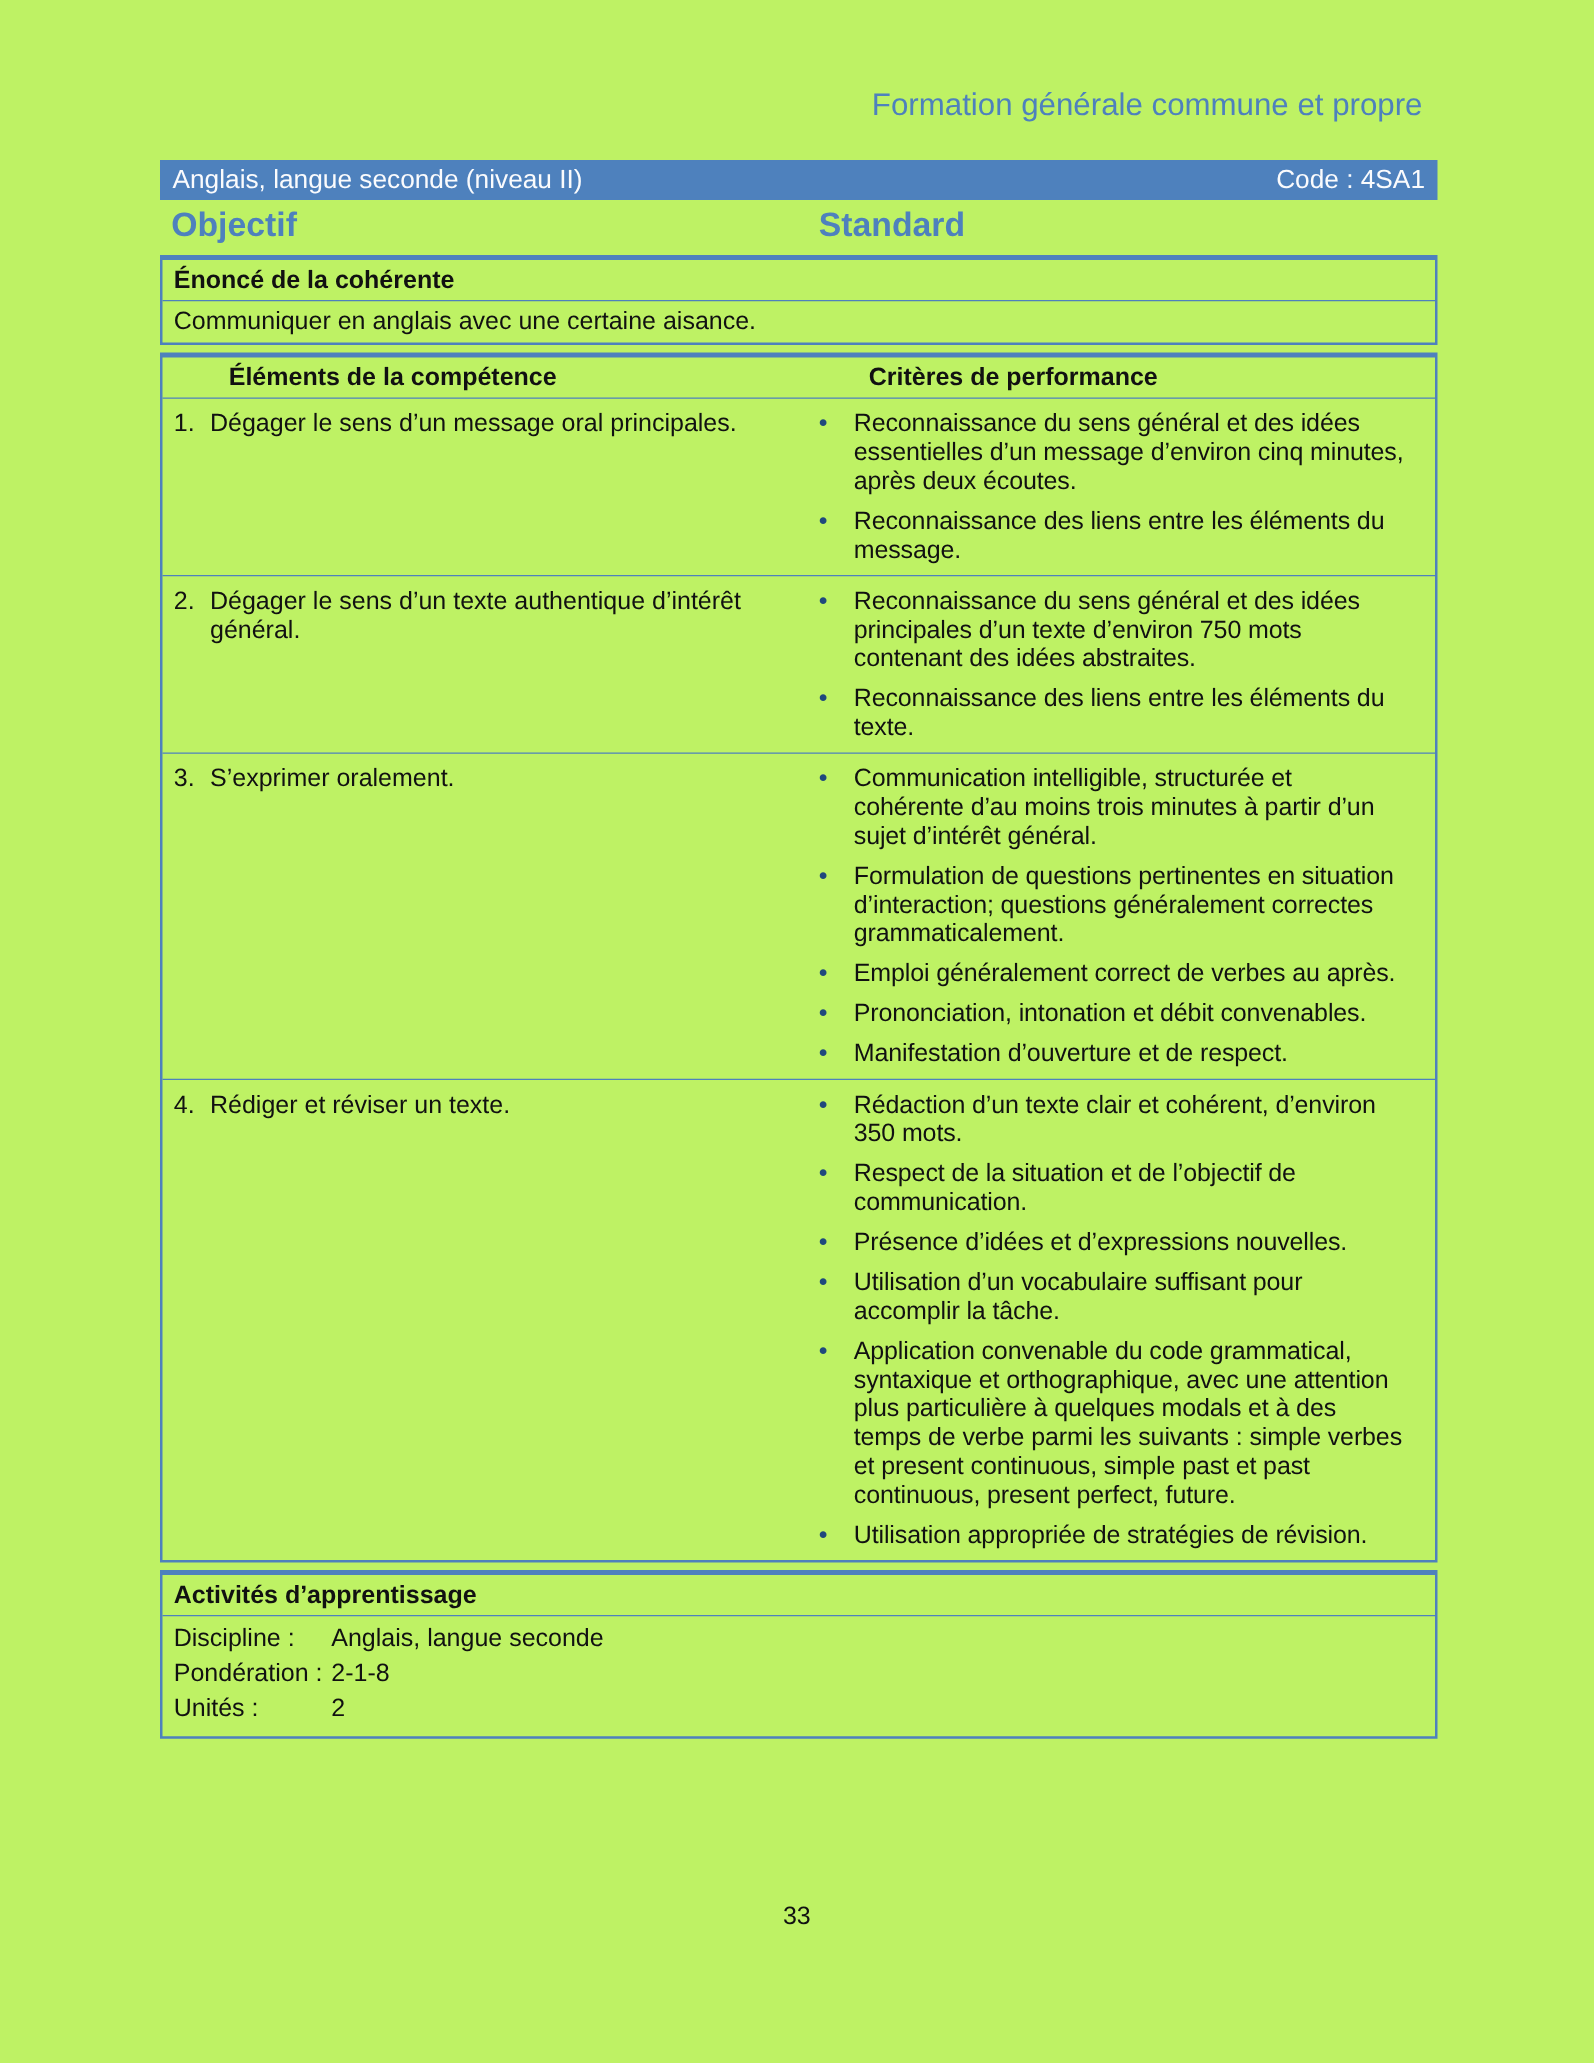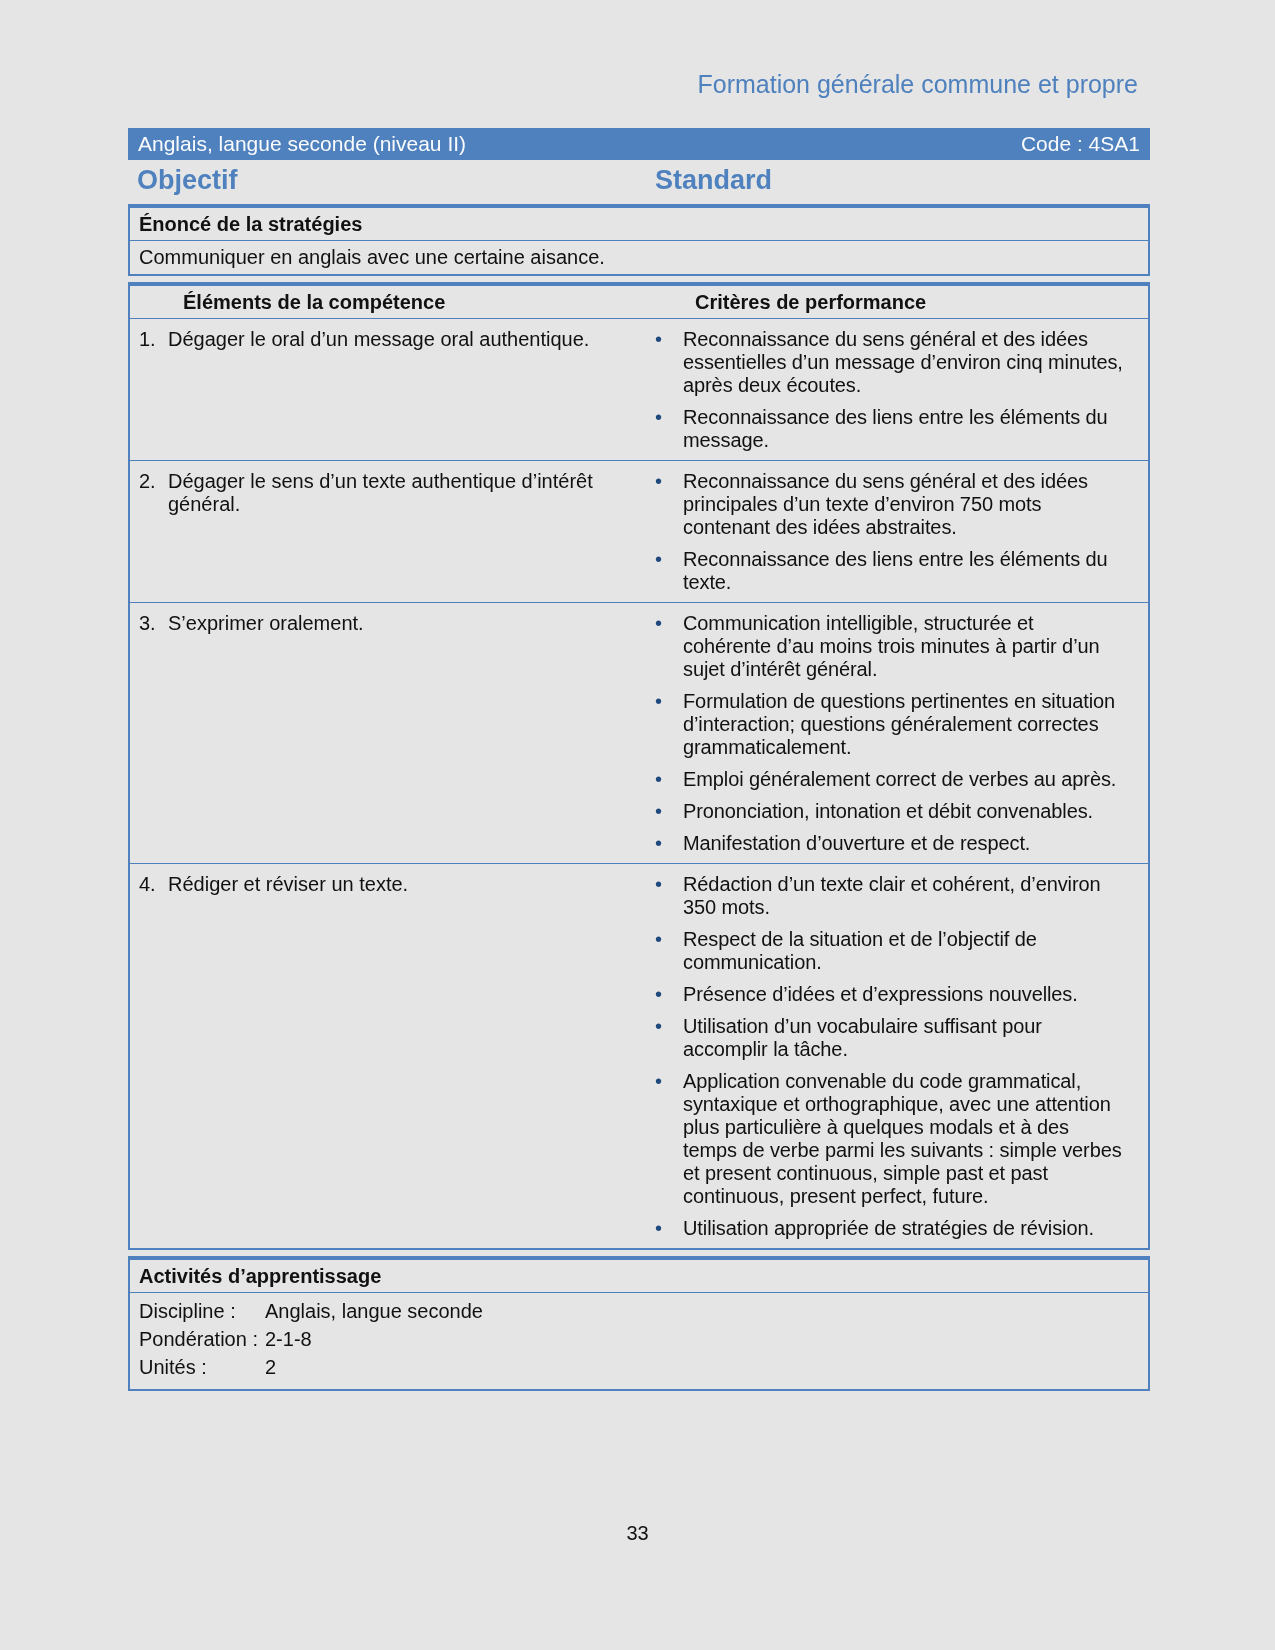--- a/index.html
+++ b/index.html
@@ -5,21 +5,21 @@
   :root{
     --accent:#4E81BD;
     --bullet:#1F497D;
     --ink:#111111;
   }
   *{margin:0;padding:0;box-sizing:border-box;}
   html,body{background:#ffffff;}
   .page{
     position:relative;
     width:1275px;height:1650px;
-    background:#e5e5e5;
+    background:#bef264;
     font-family:"Liberation Sans","DejaVu Sans",sans-serif;
     color:var(--ink);
     overflow:hidden;
   }
   .content{position:absolute;left:128px;top:0;width:1022px;}
 
   
   .doc-header{
     margin-top:70px;
     text-align:right;
@@ -113,34 +113,34 @@
       <span>Anglais, langue seconde (niveau II)</span>
       <span>Code : 4SA1</span>
     </div>
 
     <div class="col-headings">
       <div class="left">Objectif</div>
       <div class="right">Standard</div>
     </div>
 
     <section class="box">
-      <div class="box-header">Énoncé de la stratégies</div>
+      <div class="box-header">Énoncé de la cohérente</div>
       <div class="box-body">Communiquer en anglais avec une certaine aisance.</div>
     </section>
 
     <section class="box">
       <div class="thead">
         <div class="th1">Éléments de la compétence</div>
         <div class="th2">Critères de performance</div>
       </div>
       <div id="table-rows">
           <div class="trow">
             <div class="td-el">
               <span class="num">1.</span>
-              <span class="el-text">Dégager le oral d’un message oral authentique.</span>
+              <span class="el-text">Dégager le sens d’un message oral principales.</span>
             </div>
             <div class="td-cr">
               <ul class="crit-list">
                 <li class="crit-item">
                   <span class="crit-bullet">•</span>
                   <span class="crit-text">Reconnaissance du sens général et des idées essentielles d’un message d’environ cinq minutes, après deux écoutes.</span>
                 </li>
                 <li class="crit-item">
                   <span class="crit-bullet">•</span>
                   <span class="crit-text">Reconnaissance des liens entre les éléments du message.</span>

